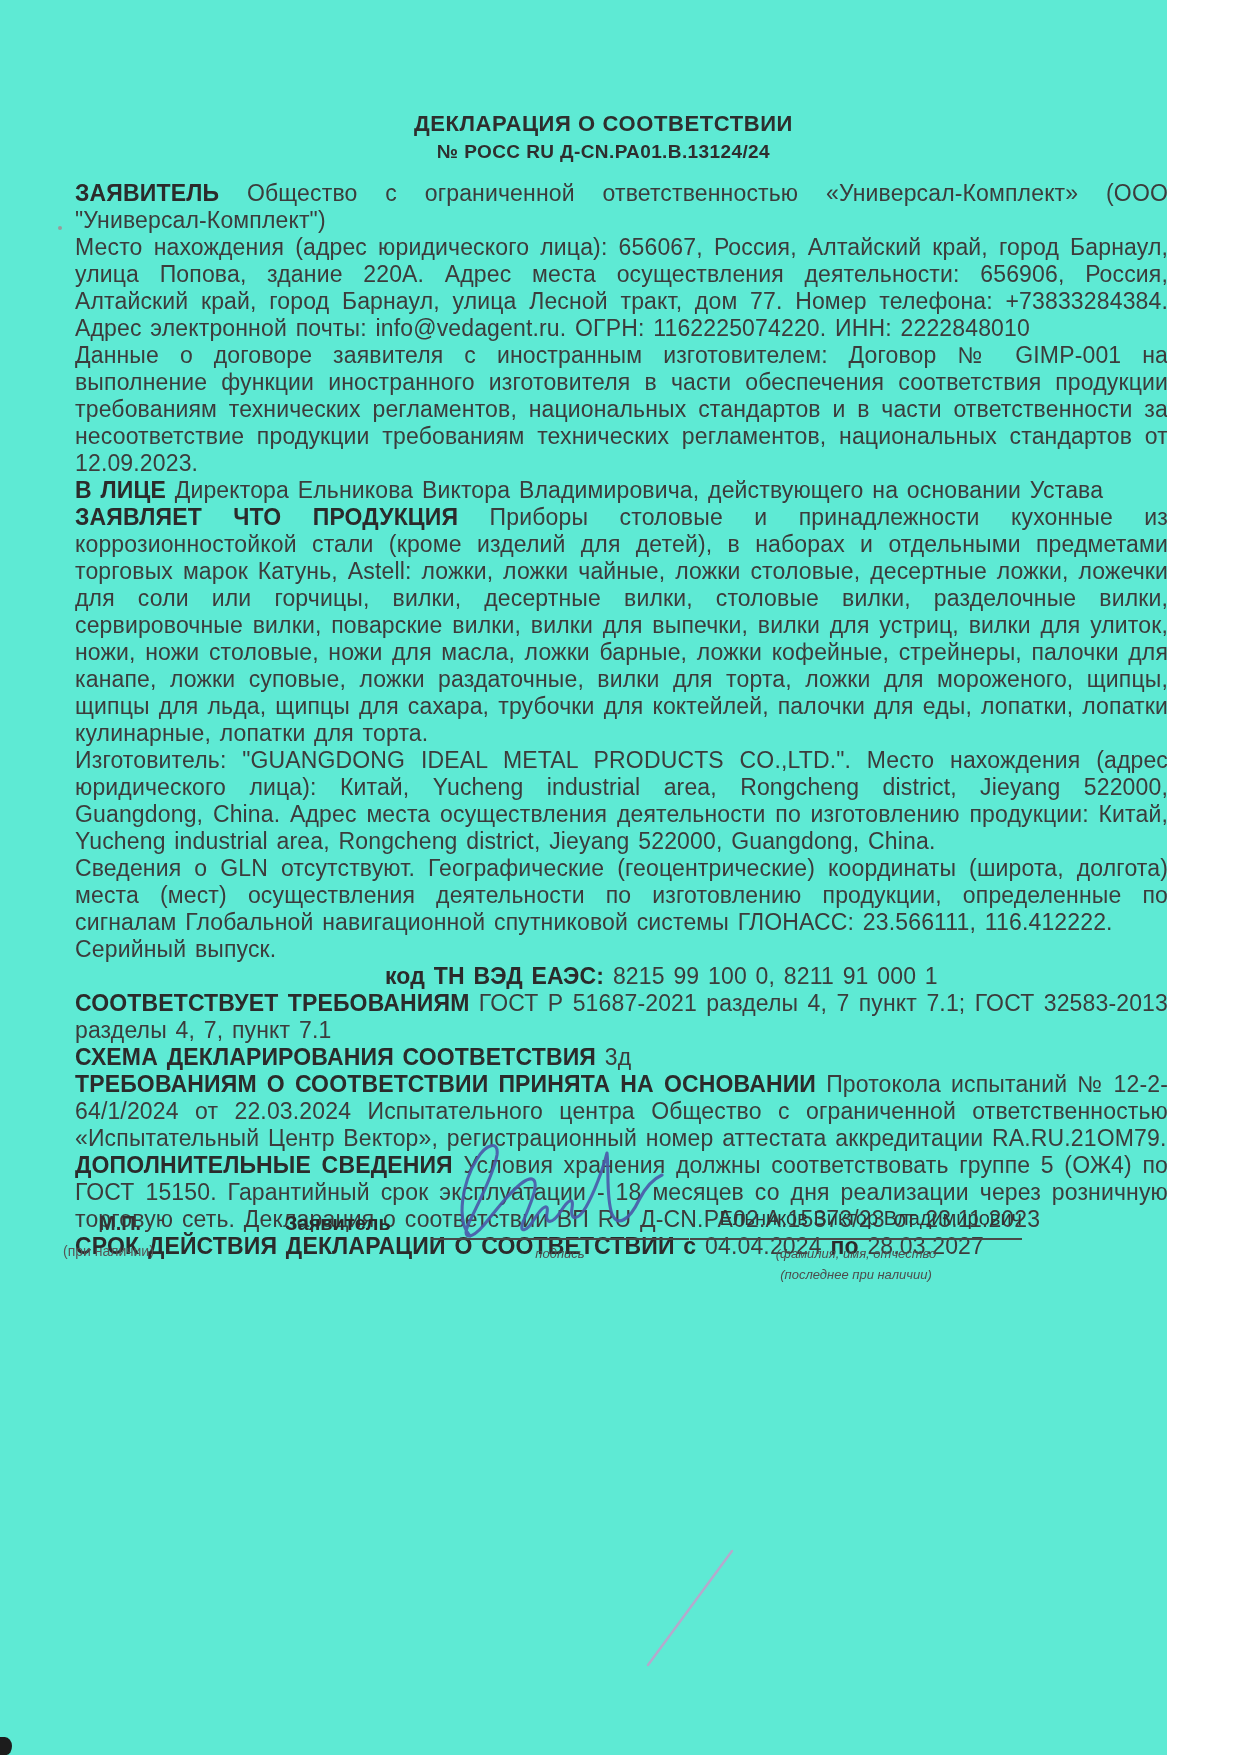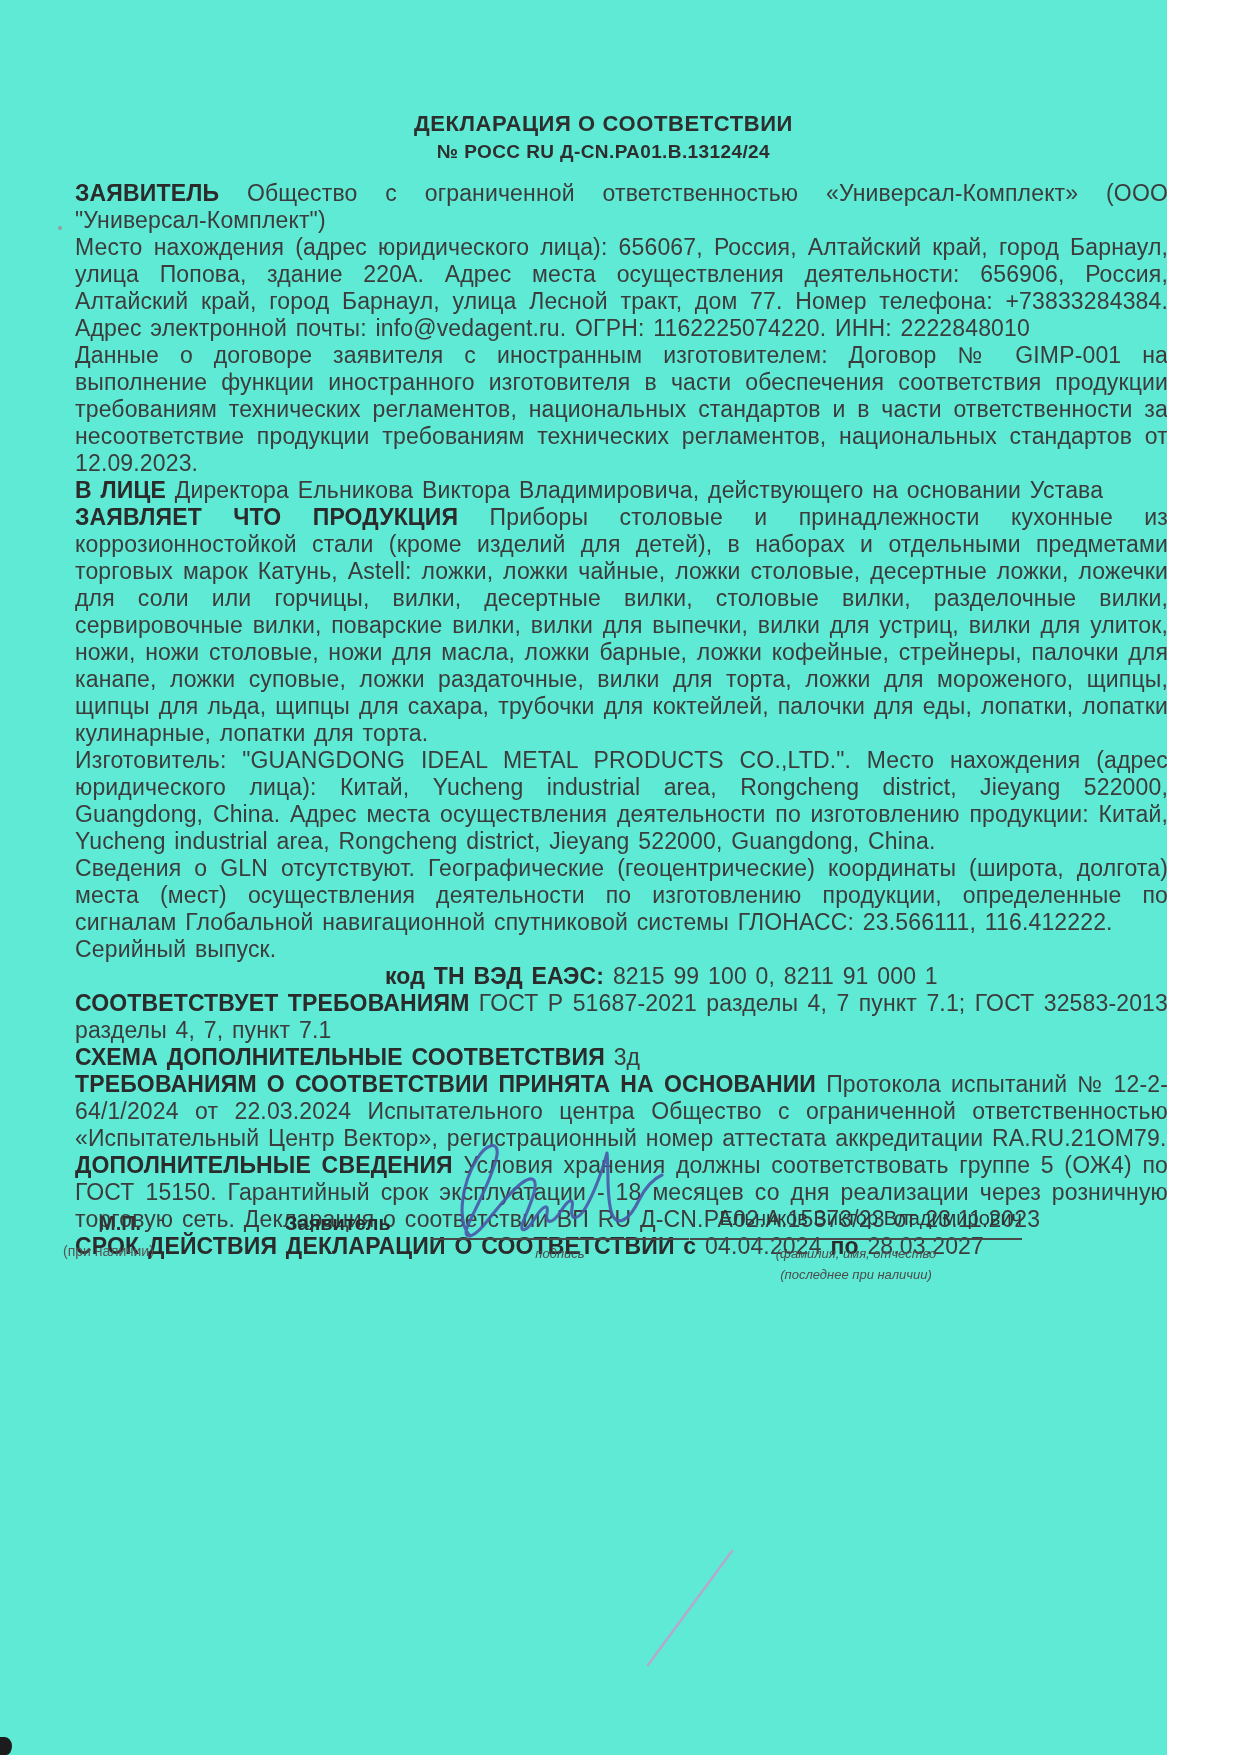--- a/index.html
+++ b/index.html
@@ -91,21 +91,21 @@
       <p class="para"><span class="bold">ЗАЯВИТЕЛЬ </span><span>Общество с ограниченной ответственностью «Универсал-Комплект» (ООО "Универсал-Комплект")</span></p>
       <p class="para"><span>Место нахождения (адрес юридического лица): 656067, Россия, Алтайский край, город Барнаул, улица Попова, здание 220А. Адрес места осуществления деятельности: 656906, Россия, Алтайский край, город Барнаул, улица Лесной тракт, дом 77. Номер телефона: +73833284384. Адрес электронной почты: info@vedagent.ru. ОГРН: 1162225074220. ИНН: 2222848010</span></p>
       <p class="para"><span>Данные о договоре заявителя с иностранным изготовителем: Договор № GIMP-001 на выполнение функции иностранного изготовителя в части обеспечения соответствия продукции требованиям технических регламентов, национальных стандартов и в части ответственности за несоответствие продукции требованиям технических регламентов, национальных стандартов от 12.09.2023.</span></p>
       <p class="para"><span class="bold">В ЛИЦЕ </span><span>Директора Ельникова Виктора Владимировича, действующего на основании Устава</span></p>
       <p class="para"><span class="bold">ЗАЯВЛЯЕТ ЧТО ПРОДУКЦИЯ </span><span>Приборы столовые и принадлежности кухонные из коррозионностойкой стали (кроме изделий для детей), в наборах и отдельными предметами торговых марок Катунь, Astell: ложки, ложки чайные, ложки столовые, десертные ложки, ложечки для соли или горчицы, вилки, десертные вилки, столовые вилки, разделочные вилки, сервировочные вилки, поварские вилки, вилки для выпечки, вилки для устриц, вилки для улиток, ножи, ножи столовые, ножи для масла, ложки барные, ложки кофейные, стрейнеры, палочки для канапе, ложки суповые, ложки раздаточные, вилки для торта, ложки для мороженого, щипцы, щипцы для льда, щипцы для сахара, трубочки для коктейлей, палочки для еды, лопатки, лопатки кулинарные, лопатки для торта.</span></p>
       <p class="para"><span>Изготовитель: "GUANGDONG IDEAL METAL PRODUCTS CO.,LTD.". Место нахождения (адрес юридического лица): Китай, Yucheng industrial area, Rongcheng district, Jieyang 522000, Guangdong, China. Адрес места осуществления деятельности по изготовлению продукции: Китай, Yucheng industrial area, Rongcheng district, Jieyang 522000, Guangdong, China.</span></p>
       <p class="para"><span>Сведения о GLN отсутствуют. Географические (геоцентрические) координаты (широта, долгота) места (мест) осуществления деятельности по изготовлению продукции, определенные по сигналам Глобальной навигационной спутниковой системы ГЛОНАСС: 23.566111, 116.412222.</span></p>
       <p class="para"><span>Серийный выпуск.</span></p>
       <p class="para code-line"><span class="bold">код ТН ВЭД ЕАЭС: </span><span>8215 99 100 0, 8211 91 000 1</span></p>
       <p class="para"><span class="bold">СООТВЕТСТВУЕТ ТРЕБОВАНИЯМ </span><span>ГОСТ Р 51687-2021 разделы 4, 7 пункт 7.1; ГОСТ 32583-2013 разделы 4, 7, пункт 7.1</span></p>
-      <p class="para"><span class="bold">СХЕМА ДОПОЛНИТЕЛЬНЫЕ СООТВЕТСТВИЯ </span><span>3д</span></p>
+      <p class="para"><span class="bold">СХЕМА ДЕКЛАРИРОВАНИЯ СООТВЕТСТВИЯ </span><span>3д</span></p>
       <p class="para"><span class="bold">ТРЕБОВАНИЯМ О СООТВЕТСТВИИ ПРИНЯТА НА ОСНОВАНИИ </span><span>Протокола испытаний № 12-2-64/1/2024 от 22.03.2024 Испытательного центра Общество с ограниченной ответственностью «Испытательный Центр Вектор», регистрационный номер аттестата аккредитации RA.RU.21ОМ79.</span></p>
       <p class="para"><span class="bold">ДОПОЛНИТЕЛЬНЫЕ СВЕДЕНИЯ </span><span>Условия хранения должны соответствовать группе 5 (ОЖ4) по ГОСТ 15150. Гарантийный срок эксплуатации - 18 месяцев со дня реализации через розничную торговую сеть. Декларация о соответствии ВП RU Д-CN.РА02.А.15373/23 от 23.11.2023</span></p>
       <p class="para"><span class="bold">СРОК ДЕЙСТВИЯ ДЕКЛАРАЦИИ О СООТВЕТСТВИИ с </span><span>04.04.2024 </span><span class="bold">по </span><span>28.03.2027</span></p>
     </main>
 
   <section>
     <div class="sig-label stamp-label">М.П.</div>
     <div class="sig-label stamp-note">(при наличии)</div>
     <div class="sig-label applicant-label">Заявитель</div>
 

